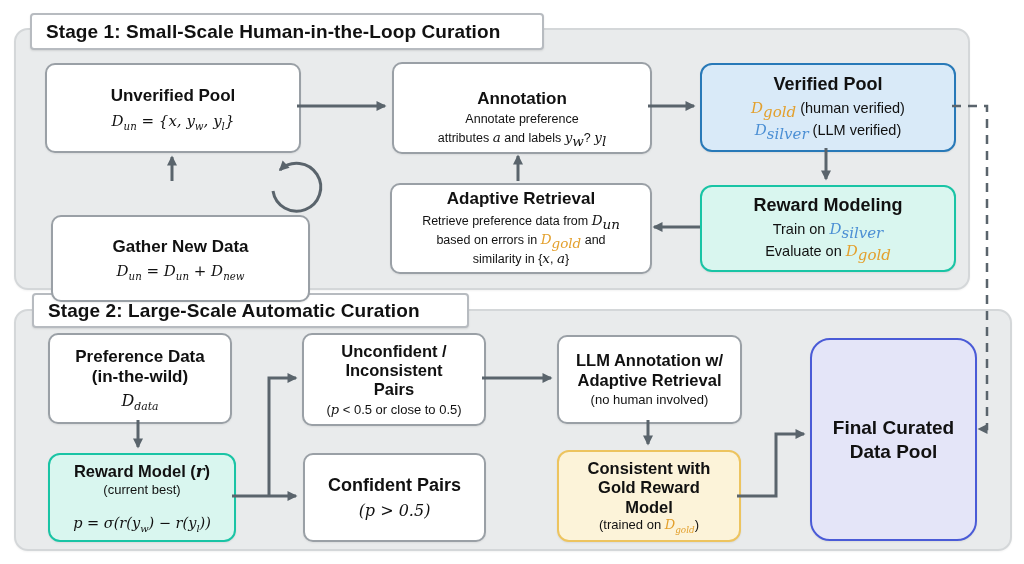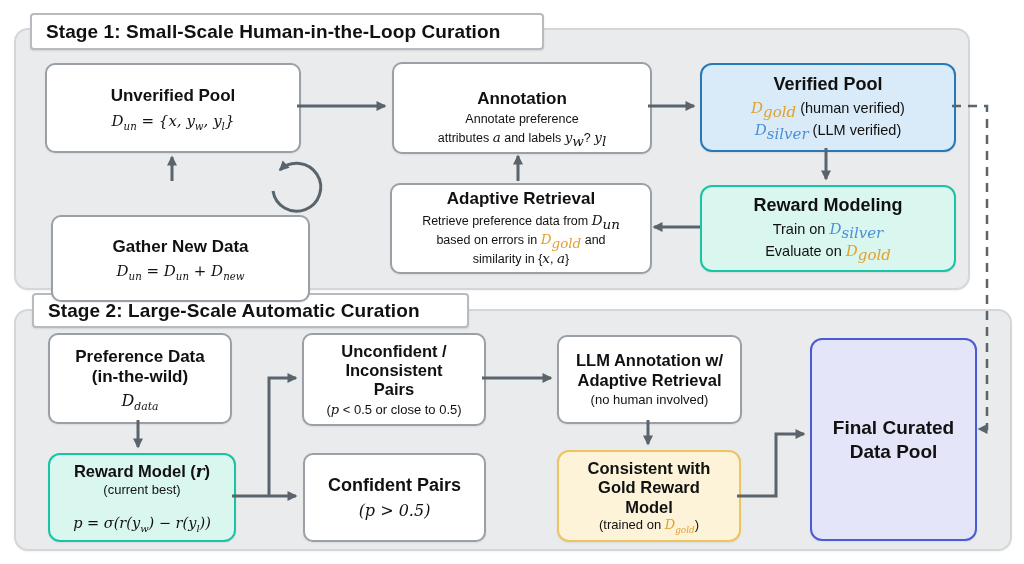--- a/index.html
+++ b/index.html
@@ -9,21 +9,21 @@
              box-shadow:0 1px 2px rgba(0,0,0,.05);}
   .stage-label{position:absolute;background:#ffffff;border:2px solid #b7bbc0;border-radius:4px;
                display:flex;align-items:center;padding:0 14px;font-weight:bold;font-size:19px;
                letter-spacing:.1px;box-shadow:0 1px 2px rgba(0,0,0,.10);}
   .box{position:absolute;background:#ffffff;border:2px solid #9aa0a6;border-radius:10px;
        display:flex;flex-direction:column;align-items:center;justify-content:center;
        text-align:center;box-shadow:0 1px 2px rgba(0,0,0,.07);line-height:1.2;}
   .box.blue  {background:#d9eaf8;border:2.5px solid #2879b8;border-radius:12px;}
   .box.teal  {background:#d9f6ef;border:2.5px solid #19c4a5;border-radius:12px;}
   .box.goldb {background:#fcf3d9;border:2.5px solid #edc45f;border-radius:12px;}
-  .box.finalb{background:#e4e5f8;border:2.5px solid #4a5bd7;border-radius:12px;}
+  .box.finalb{background:#e4e5f8;border:2.5px solid #4a5bd7;border-radius:20px;}
   .btitle{font-weight:bold;font-size:17px;line-height:1.18;}
   .btitle.lg{font-size:18px;}
   .btitle.xl{font-size:19px;line-height:1.25;}
   .btitle.md{font-size:16.5px;}
   .math{font-family:"DejaVu Serif","Liberation Serif",serif;font-style:italic;}
   .mt{font-family:"DejaVu Serif","Liberation Serif",serif;font-style:italic;}
   .fm{font-size:15px;margin-top:5px;}
   .fm2{font-size:14.5px;margin-top:18px;}
   .fm3{font-size:16px;margin-top:4px;}
   .small{font-size:12.5px;line-height:1.35;margin-top:2px;}

